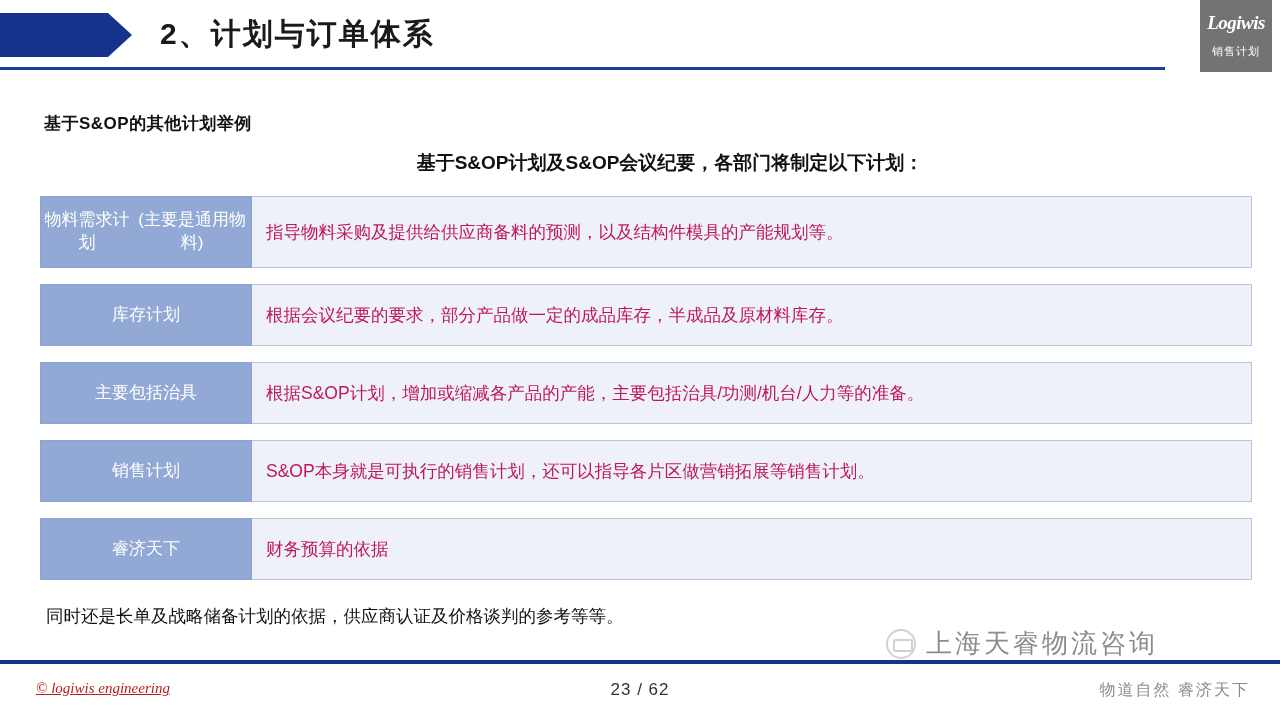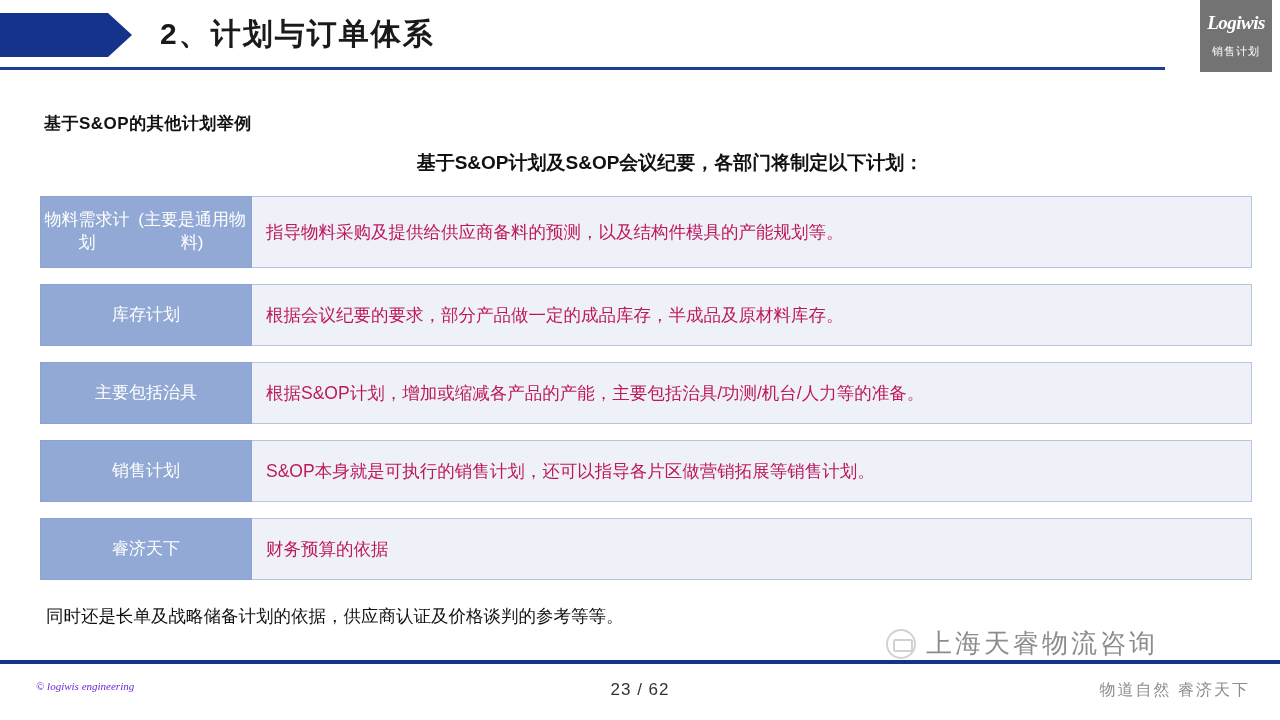--- a/index.html
+++ b/index.html
@@ -190,22 +190,23 @@
     left: 0; bottom: 0;
     width: 1280px;
     height: 56px;
     background: #ffffff;
   }
   .footer-left {
     position: absolute;
     left: 36px; top: 16px;
     font-family: "Liberation Serif", serif;
     font-style: italic;
-    font-size: 11px;
-    color: #6d28d9;
+    font-size: 15px;
+    color: #b91c1c;
+    text-decoration: underline;
   }
   .footer-center {
     position: absolute;
     left: 0; top: 16px;
     width: 1280px;
     text-align: center;
     font-size: 17px;
     color: #333333;
     letter-spacing: 1px;
   }

